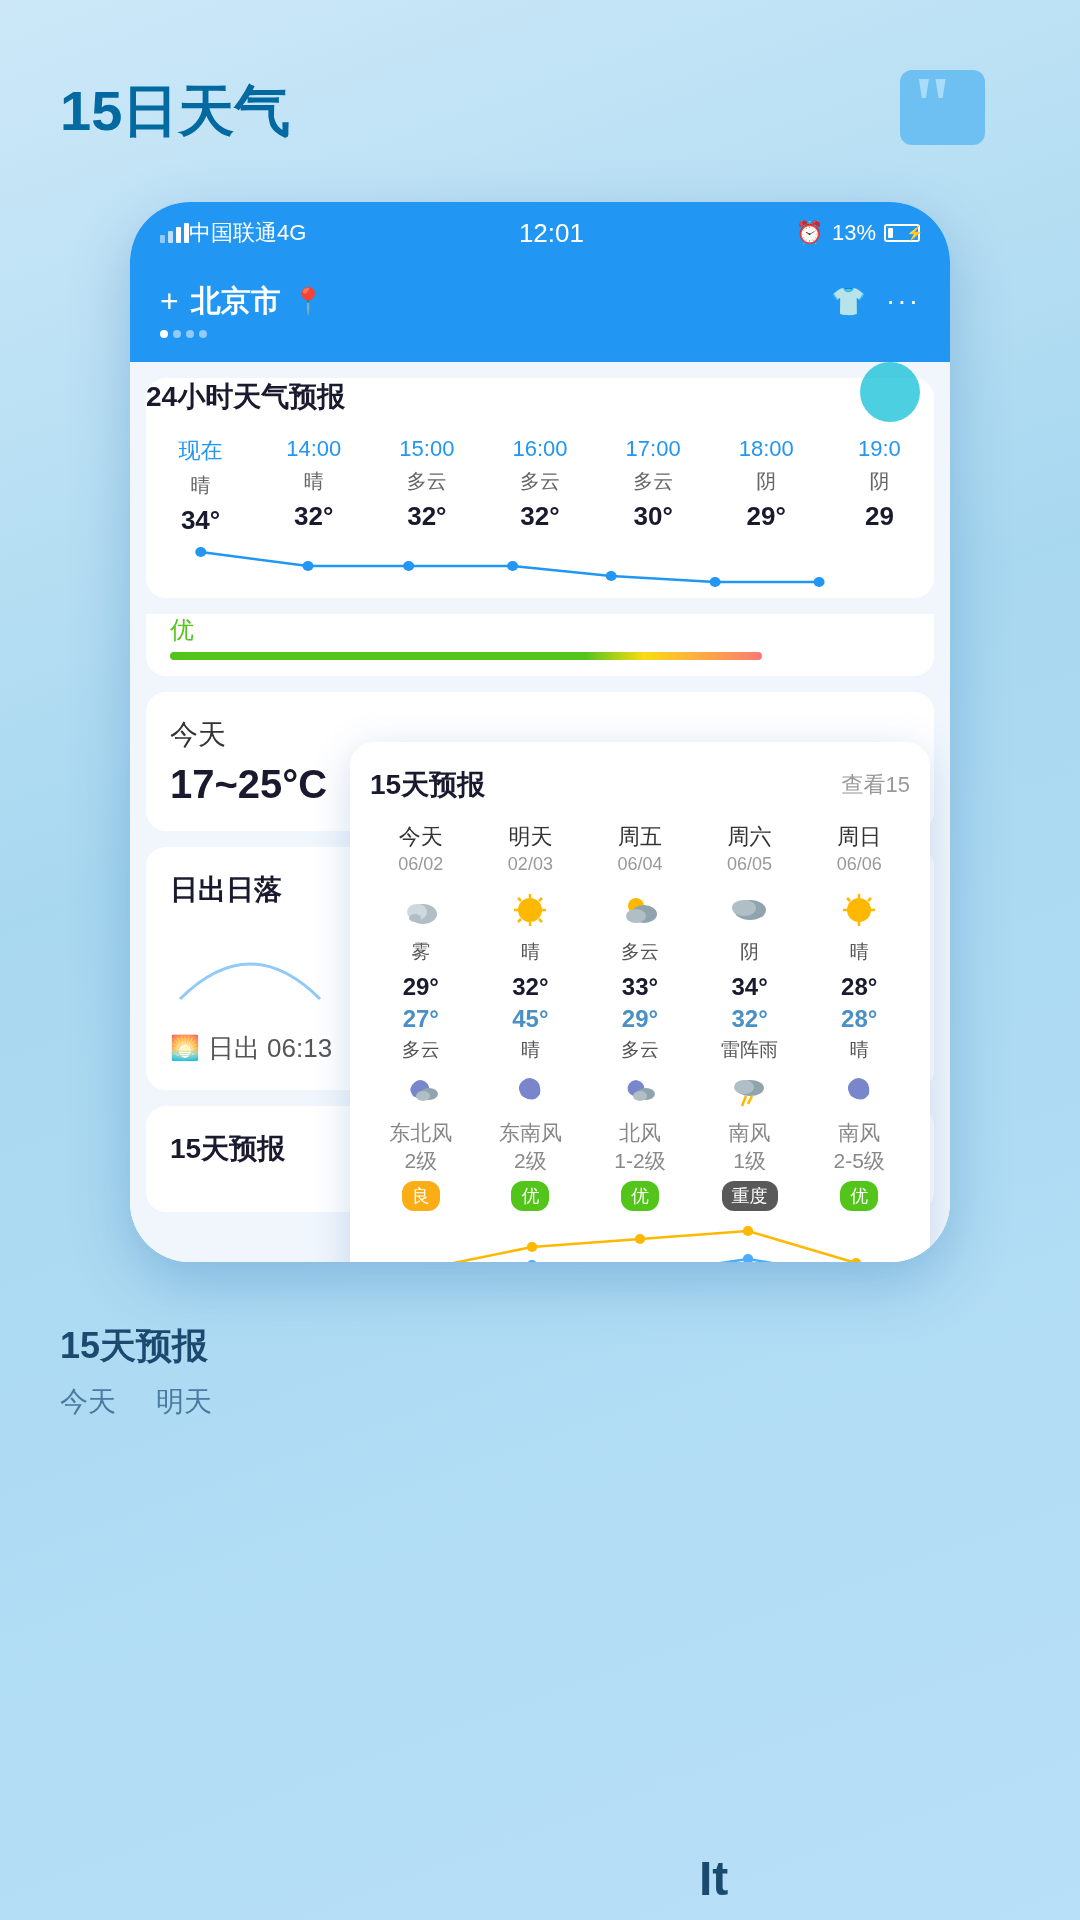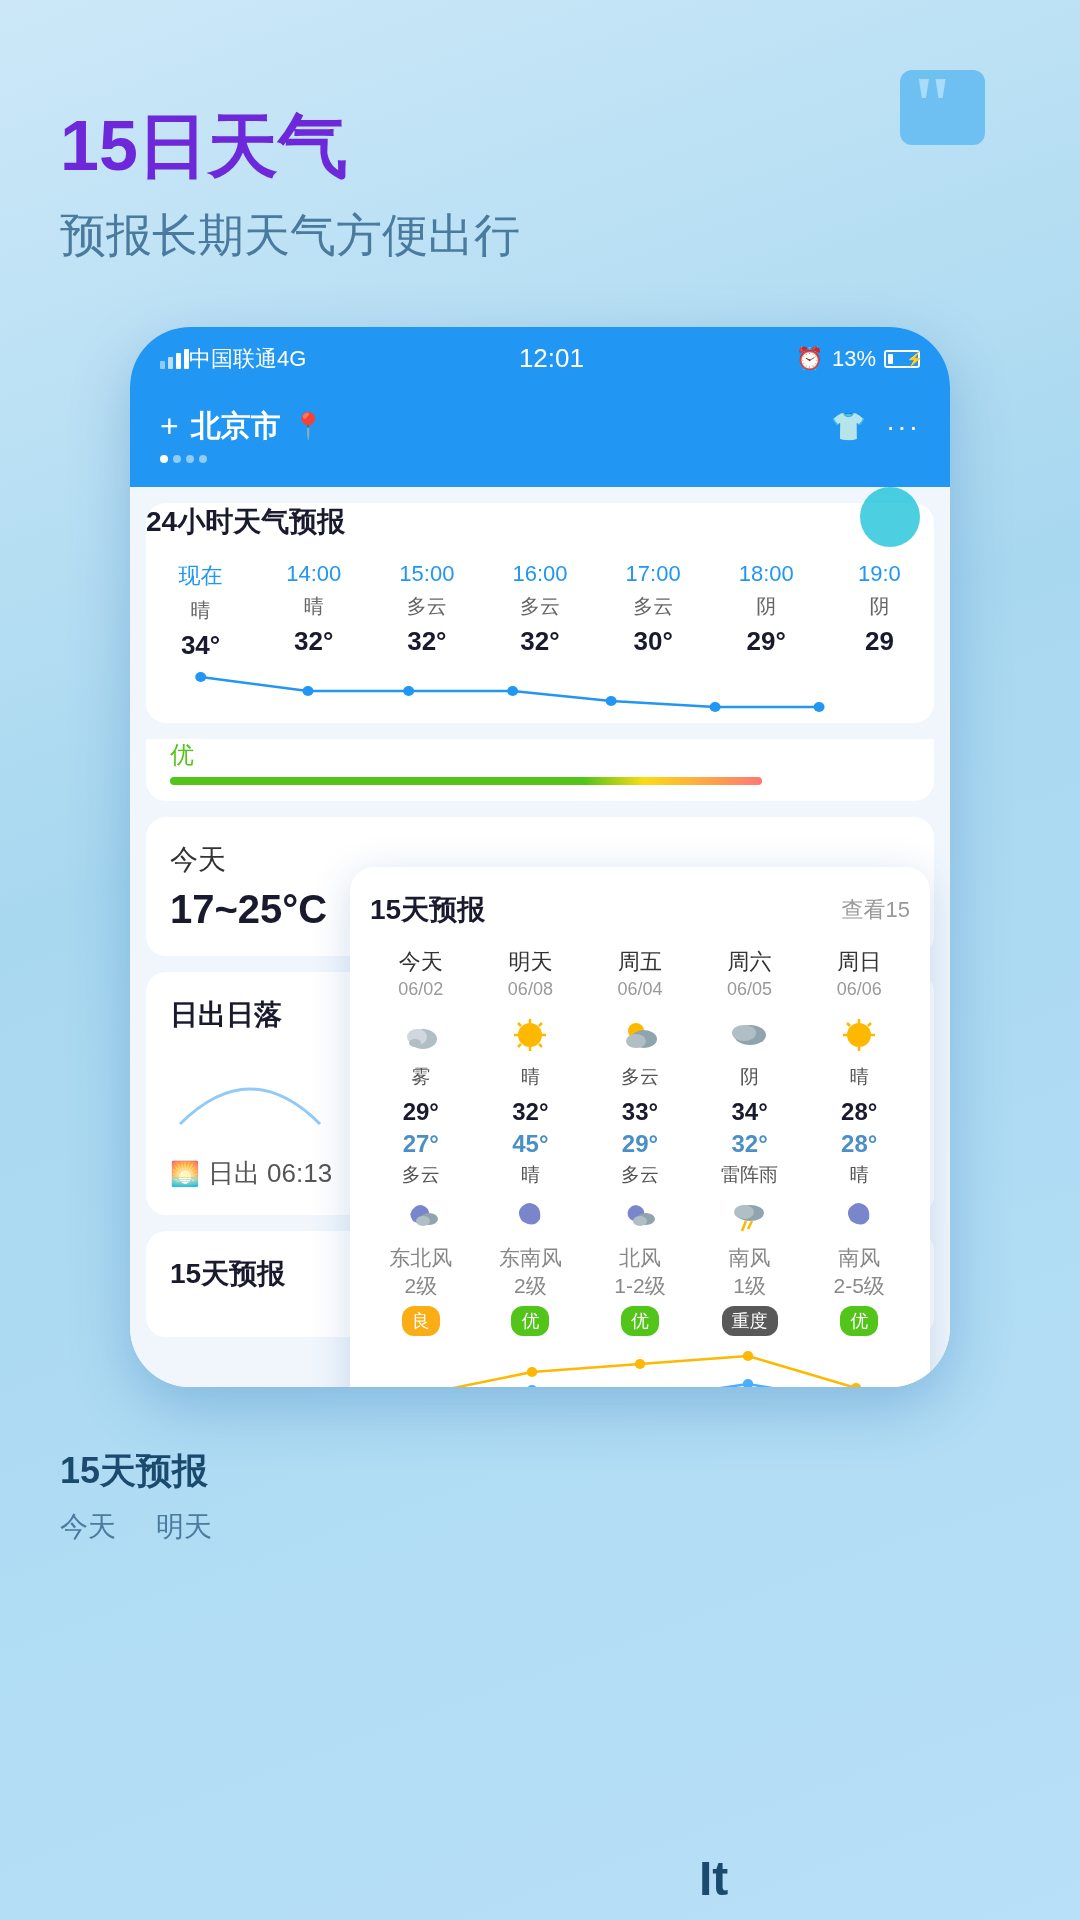--- a/index.html
+++ b/index.html
@@ -12,25 +12,24 @@
       overflow: hidden;
       position: relative;
     }
 
     
     .promo-area {
       padding: 80px 60px 40px 60px;
       position: relative;
     }
     .promo-title {
-      font-size: 70px;
+      font-size: 56px;
       font-weight: 800;
-      color: #6d28d9;
+      color: #0369a1;
       line-height: 1.1;
-      margin-top: 28px;
     }
     .promo-subtitle {
       font-size: 46px;
       color: #4a7a9e;
       margin-top: 20px;
       font-weight: 400;
     }
     .quote-icon {
       position: absolute;
       top: 60px;
@@ -226,21 +225,20 @@
       padding: 40px 60px 0;
     }
     .bottom-day15 { font-weight: 600; font-size: 36px; color: #1a4a6e; }
     .bottom-today-row { display: flex; gap: 40px; font-size: 28px; color: #4a7a9e; margin-top: 12px; }
   </style>
 </head>
 <body>
 
 <div class="promo-area">
   <div class="promo-title">15日天气</div>
-  <div class="promo-subtitle">预报长期天气方便出行</div>
   <div class="quote-icon">
     <svg width="100" height="90" viewBox="0 0 100 90">
       <rect x="0" y="10" width="85" height="75" rx="12" ry="12" fill="#5ab8f0" opacity="0.8"></rect>
       <text x="10" y="72" font-size="80" fill="#a8dcf8" font-weight="900" font-family="Georgia,serif">"</text>
     </svg>
   </div>
 </div>
 
 <div class="phone-mockup">
 
@@ -398,21 +396,21 @@
               <ellipse cx="26" cy="20" rx="9" ry="6" fill="#90A4AE"></ellipse>
               <ellipse cx="20" cy="22" rx="7" ry="5" fill="#B0BEC5"></ellipse>
             </svg>
           </div>
           <div class="wind-info">东北风<br>2级</div>
           <span class="aqi-badge aqi-good">良</span>
         </div>
 
         <div class="day-col">
           <div class="day-name">明天</div>
-          <div class="day-date">06/08</div>
+          <div class="day-date">02/03</div>
           <div class="weather-icon-cell">
             <svg width="40" height="36" viewBox="0 0 40 36">
               <circle cx="20" cy="18" r="12" fill="#FFB800"></circle>
               <g stroke="#FFB800" stroke-width="2.5" fill="none">
                 <line x1="20" y1="2" x2="20" y2="6"></line>
                 <line x1="20" y1="30" x2="20" y2="34"></line>
                 <line x1="4" y1="18" x2="8" y2="18"></line>
                 <line x1="32" y1="18" x2="36" y2="18"></line>
                 <line x1="8" y1="6" x2="11" y2="9"></line>
                 <line x1="32" y1="6" x2="29" y2="9"></line>

